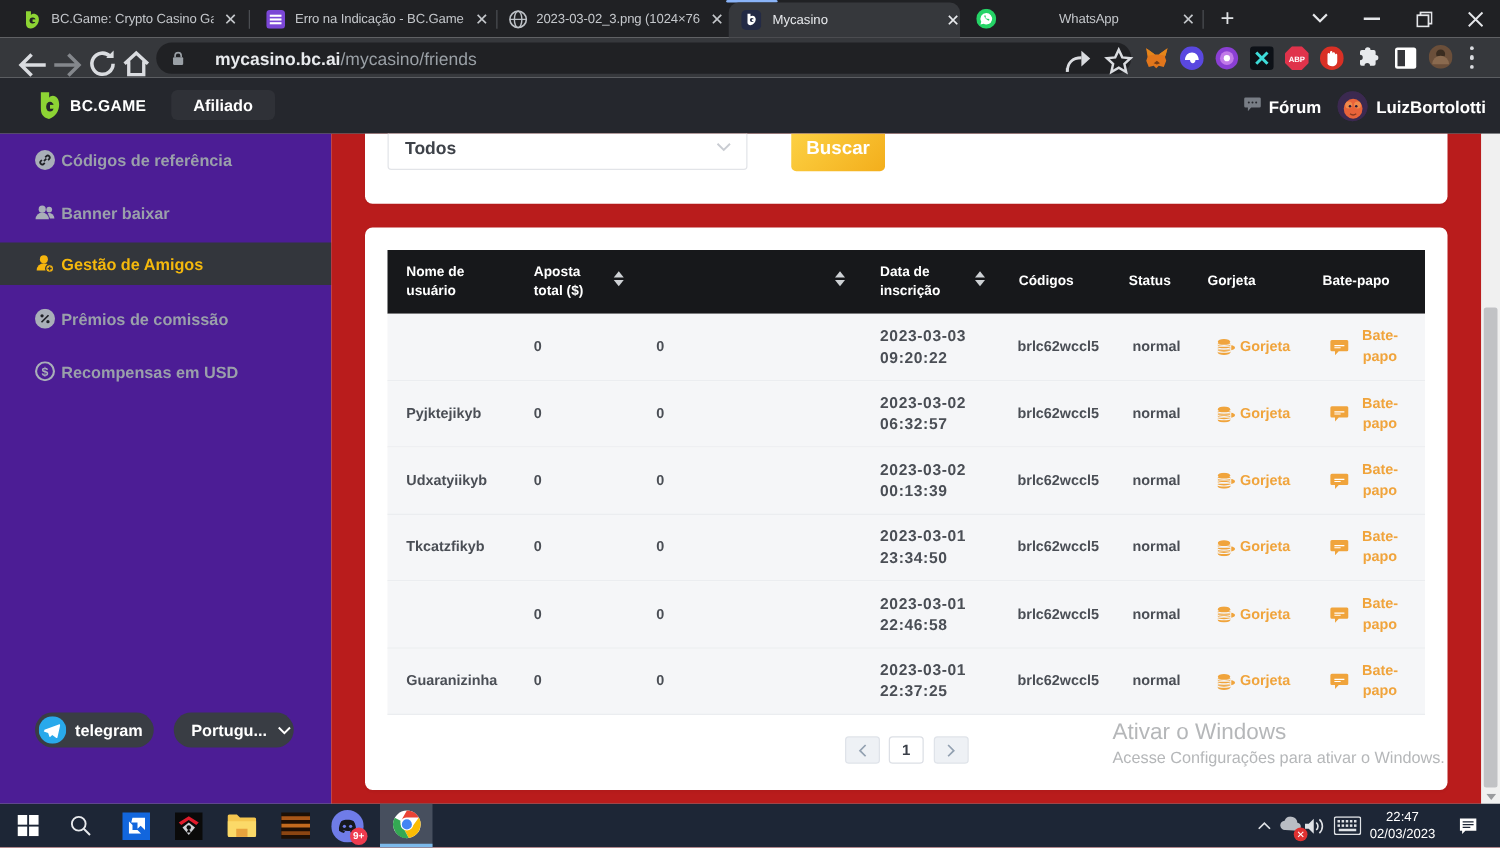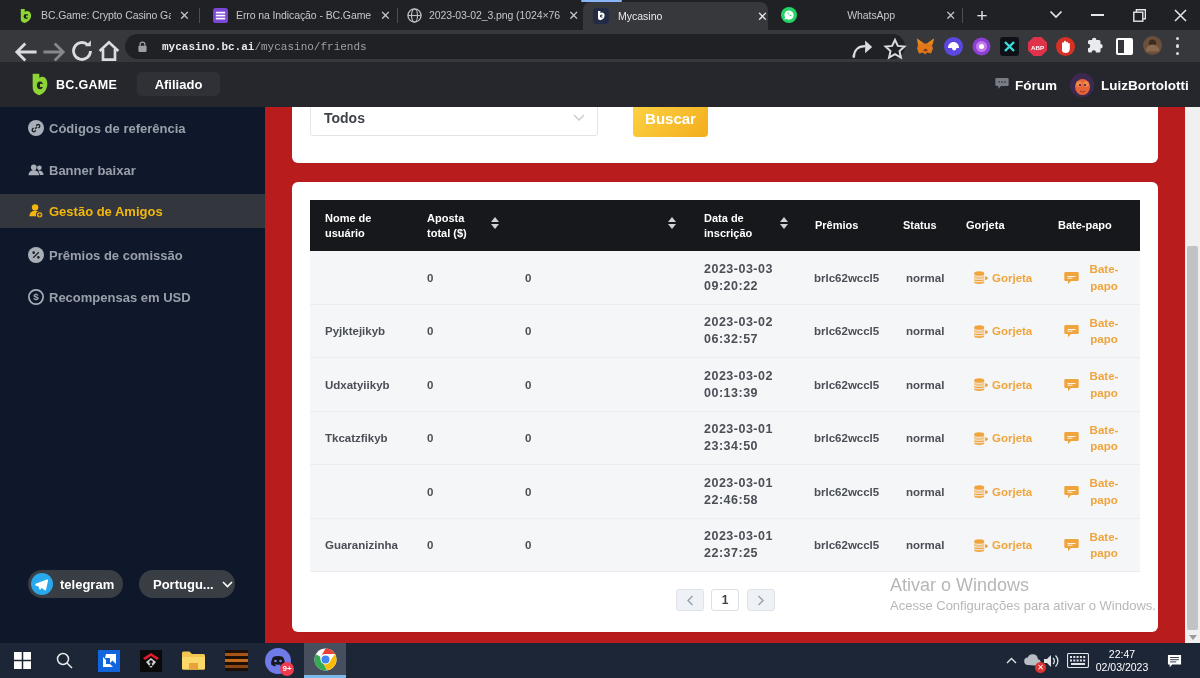--- a/index.html
+++ b/index.html
@@ -13,30 +13,30 @@
 .tab .ttl { white-space:nowrap; overflow:hidden; }
 .tabsep { position:absolute; top:8px; width:1px; height:15px; background:#4a4d51; }
 .tclose { color:#c4c7cb; font-size:13px; margin-left:8px; }
 #activetab { position:absolute; left:583px; top:2px; width:185px; height:28px; background:#36383c; border-radius:8px 8px 0 0; display:flex; align-items:center; color:#e8eaed; font-size:10.5px; }
 #loadbar { position:absolute; left:581px; top:0; width:41px; height:2px; background:#8ab4f8; border-radius:2px; }
 
 
 #toolbar { position:absolute; left:0; top:30px; width:1200px; height:32px; background:#36383c; }
 .navic { position:absolute; top:4px; width:24px; height:24px; display:flex; align-items:center; justify-content:center; }
 #urlpill { position:absolute; left:125px; top:34px; width:780px; height:25px; background:#202124; border-radius:13px; display:flex; align-items:center; }
-#urltext { font-size:11px; color:#e8eaed; font-weight:bold; margin-left:15px;font-family:Liberation Mono, monospace; }
+#urltext { font-size:14px; color:#e8eaed; font-weight:bold; margin-left:25px; }
 #urltext span { color:#9aa0a6; font-weight:normal; }
 .extic { position:absolute; top:37px; width:19px; height:19px; }
 
 
 #bchead { position:absolute; left:0; top:62px; width:1200px; height:45px; background:#25272d; }
 #afiliado { position:absolute; left:137px; top:10px; width:83px; height:24px; background:#2f3137; border-radius:5px; color:#fff; font-weight:bold; font-size:13px; display:flex; align-items:center; justify-content:center; }
 
 
-#sidebar { position:absolute; left:0; top:107px; width:265px; height:536px; background:#0f172a; }
+#sidebar { position:absolute; left:0; top:107px; width:265px; height:536px; background:#4c1d95; }
 .sitem { position:absolute; left:0; width:265px; height:42px; display:flex; align-items:center; color:#9aa0aa; font-weight:bold; font-size:13px; }
 .sitem .sic { margin-left:28px; margin-right:5px; width:16px; height:16px; flex:none; }
 .sitem.active { background:#33363c; color:#f4b80c; }
 #sbpill1, #sbpill2 { position:absolute; background:#393d44; border-radius:14px; height:28px; top:463px; color:#fff; font-weight:bold; font-size:13px; display:flex; align-items:center; }
 
 
 #content { position:absolute; left:265px; top:107px; width:920px; height:536px; background:#b91c1c; overflow:hidden; }
 .card { position:absolute; left:27px; width:866px; background:#fff; border-radius:6px; box-shadow:0 1px 2px rgba(0,0,0,0.04); }
 #card1 { top:-40px; height:96px; }
 #card2 { top:75px; height:450px; }
@@ -331,21 +331,21 @@
             </div>
           <div class="sort" style="left:358px; top:17px;">
               <i class="up"></i>
               <i class="dn"></i>
             </div>
           <div class="th" style="left:394px;">Data de<br>inscrição</div>
           <div class="sort" style="left:470px; top:17px;">
               <i class="up"></i>
               <i class="dn"></i>
             </div>
-          <div class="th" style="left:505px;">Prêmios</div>
+          <div class="th" style="left:505px;">Códigos</div>
           <div class="th" style="left:593px;">Status</div>
           <div class="th" style="left:656px;">Gorjeta</div>
           <div class="th" style="left:748px;">Bate-papo</div>
         </div>
         <div class="trow">
             <div class="td" style="left:117px;">0</div>
             <div class="td" style="left:215px;">0</div>
             <div class="td dt" style="left:394px;">
               <span>2023-03-03</span>
               <span>09:20:22</span>

